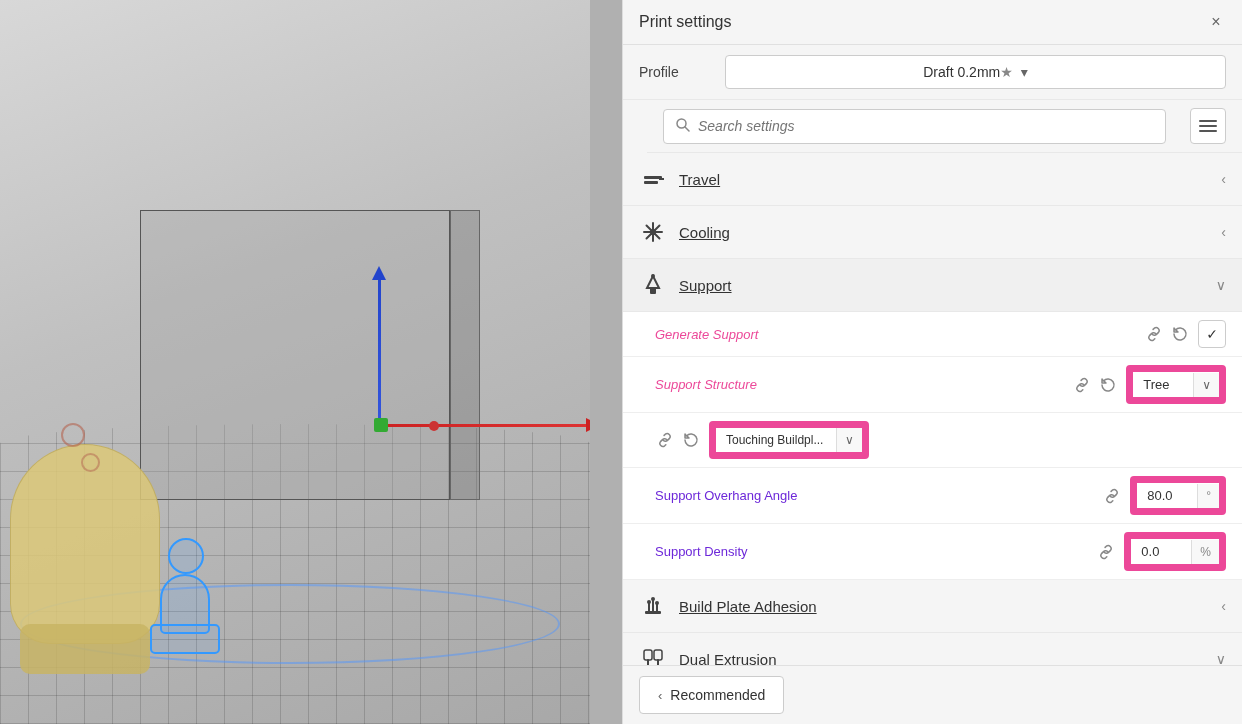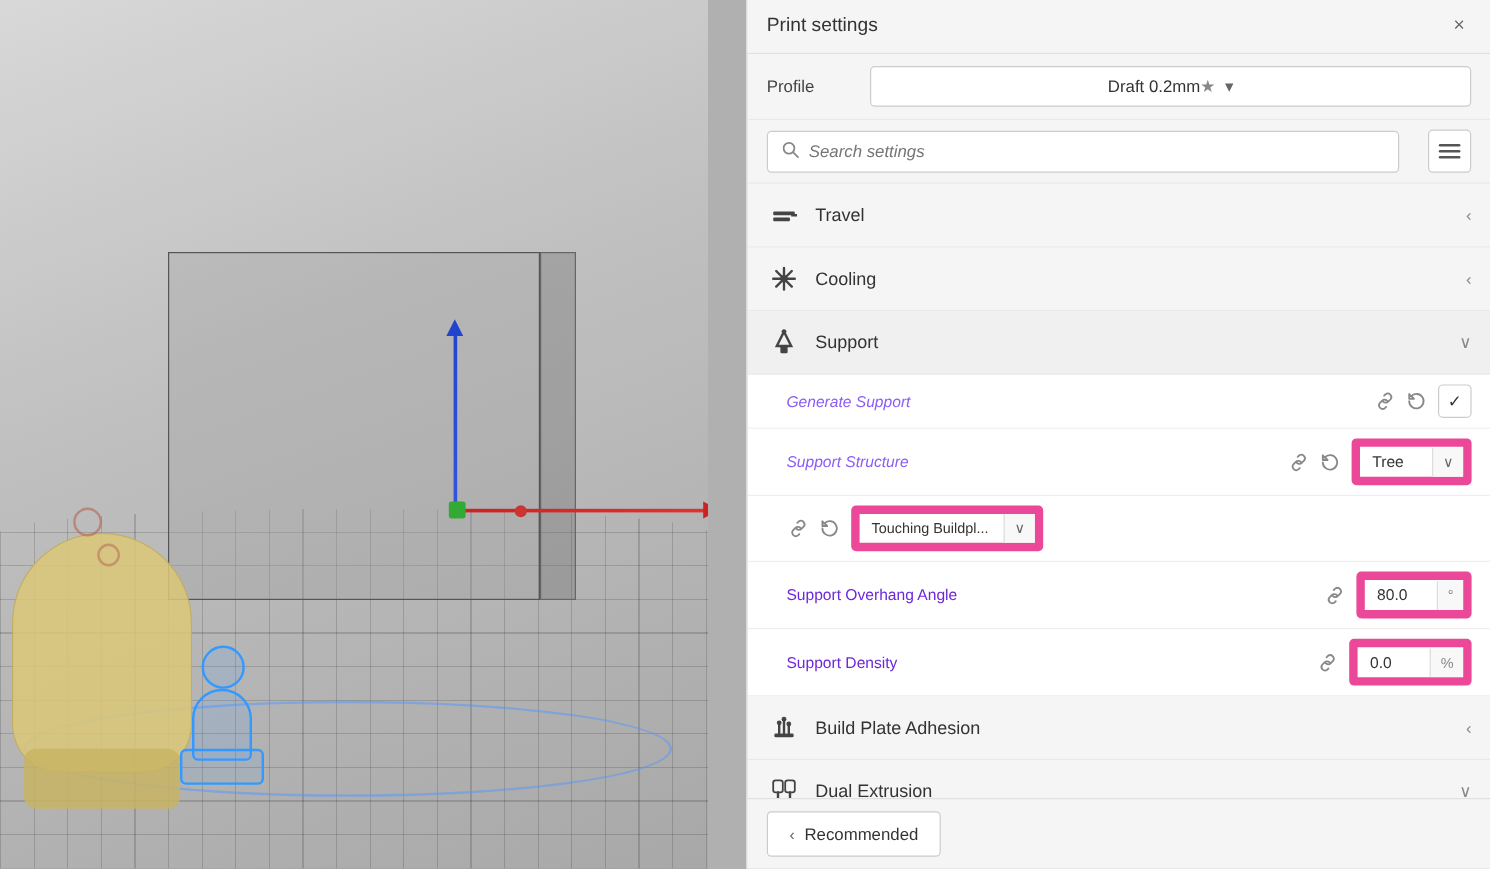--- a/index.html
+++ b/index.html
@@ -275,20 +275,21 @@
       gap: 8px;
     }
 
     .search-row {
       display: flex;
       align-items: center;
       padding: 8px 16px;
       gap: 24px;
       border-bottom: 1px solid #e8e8e8;
       flex-shrink: 0;
+      margin-left: 24px;
     }
 
     .search-input-wrapper {
       flex: 1;
       display: flex;
       align-items: center;
       background: white;
       border: 1px solid #ccc;
       border-radius: 4px;
       padding: 8px 12px;
@@ -370,20 +371,21 @@
       margin-right: 12px;
       font-size: 18px;
       color: #444;
     }
 
     .section-label {
       flex: 1;
       font-size: 15px;
       font-weight: 500;
       color: #333;
+      text-decoration: underline;
     }
 
     .section-chevron {
       font-size: 14px;
       color: #888;
     }
 
     
     .section-header.expanded {
       background: #f0f0f0;
@@ -395,21 +397,21 @@
       align-items: center;
       padding: 8px 16px 8px 32px;
       border-bottom: 1px solid #eeeeee;
       background: white;
       min-height: 44px;
     }
 
     .setting-name {
       flex: 1;
       font-size: 13px;
-      color: #8b5cf6;
+      color: #ec4899;
       font-style: italic;
     }
 
     .setting-name.normal {
       font-style: normal;
       color: #6d28d9;
     }
 
     .setting-actions {
       display: flex;

